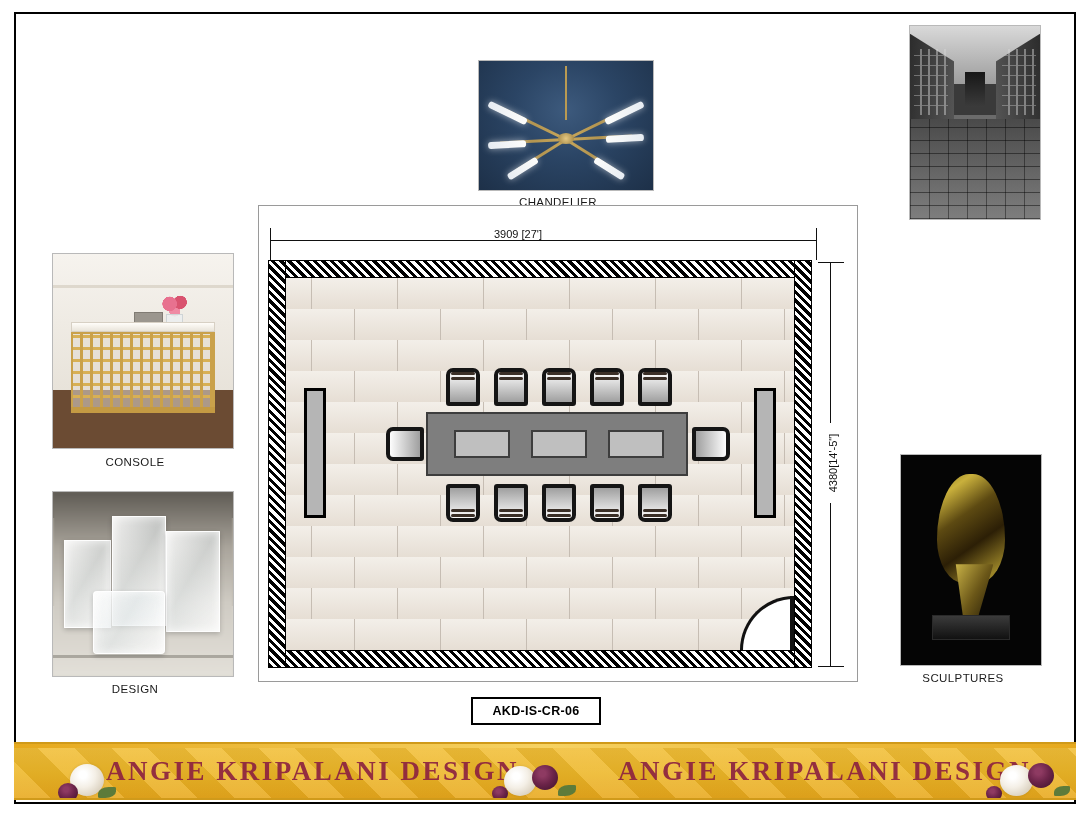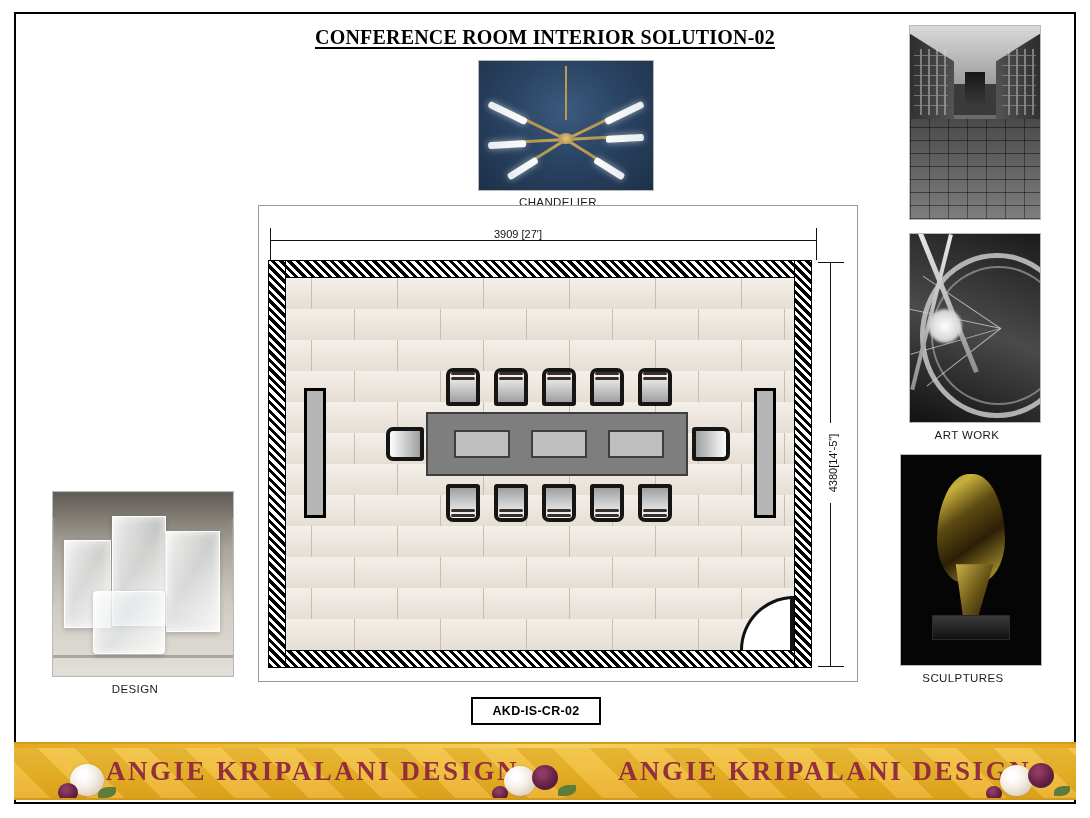--- a/index.html
+++ b/index.html
@@ -219,23 +219,35 @@
   .rose.dark { background:radial-gradient(circle at 40% 34%,#8e3a62 14%,#6c2449 48%,#4a1733 85%); }
   .leaf { position:absolute; background:#5d7b3a; border-radius:60% 10% 60% 10%; }
 </style>
 </head>
 <body>
 
 <div class="sheet">
 
   <div class="sheet-border"></div>
 
-  <div class="title">CONFERENCE ROOM INTERIOR SOLUTION-02</div>
-
-
+
+
+  <div class="card" style="left:36px; top:253px; width:198px; height:196px;">
+    <div class="photo p-console">
+      <div class="backwall"></div>
+      <div class="moulding"></div>
+      <div class="flowers"></div>
+      <div class="vase"></div>
+      <div class="box"></div>
+      <div class="top"></div>
+      <div class="lattice"></div>
+      <div class="base"></div>
+    </div>
+    <div class="caption" style="top:203px;">CONSOLE</div>
+  </div>
 
   <div class="card" style="left:36px; top:491px; width:198px; height:186px;">
     <div class="photo p-vases">
       <div class="blurbg"></div>
       <div class="shelf"></div>
       <div class="v" style="left:6%;  top:26%; width:26%; height:48%;"></div>
       <div class="v" style="left:33%; top:13%; width:30%; height:60%;"></div>
       <div class="v" style="left:63%; top:21%; width:30%; height:55%;"></div>
       <div class="v" style="left:22%; top:54%; width:40%; height:34%; border-radius:4px;"></div>
     </div>
@@ -267,34 +279,20 @@
       <div class="sky"></div>
       <div class="bldgL"></div>
       <div class="winL" style="left:3%; top:12%; width:26%; height:34%;"></div>
       <div class="bldgR"></div>
       <div class="winR" style="right:3%; top:12%; width:26%; height:34%;"></div>
       <div class="vanish"></div>
       <div class="ground"></div>
     </div>
   </div>
 
-  <div class="card" style="left:893px; top:233px; width:148px; height:190px;">
-    <div class="photo p-bw2">
-      <div class="wheel"></div>
-      <div class="wheel2"></div>
-      <div class="spoke" style="transform:rotate(12deg);"></div>
-      <div class="spoke" style="transform:rotate(34deg);"></div>
-      <div class="spoke" style="transform:rotate(-16deg);"></div>
-      <div class="spoke" style="transform:rotate(-38deg);"></div>
-      <div class="beam" style="left:6%; top:0; width:5px; height:150px; transform:rotate(-22deg);"></div>
-      <div class="beam" style="left:30%; top:0; width:4px; height:160px; transform:rotate(14deg);"></div>
-      <div class="sun"></div>
-    </div>
-    <div class="caption" style="top:196px;">ART WORK</div>
-  </div>
 
   <div class="card" style="left:884px; top:454px; width:158px; height:212px;">
     <div class="photo p-sculp">
       <div class="body"></div>
       <div class="stem"></div>
       <div class="basetop"></div>
       <div class="base"></div>
     </div>
     <div class="caption" style="top:218px;">SCULPTURES</div>
   </div>
@@ -493,21 +491,21 @@
     <div class="table">
       <div class="tinset" style="left:26px;"></div>
       <div class="tinset" style="left:103px;"></div>
       <div class="tinset" style="left:180px;"></div>
     </div>
 
     <div class="door-arc"></div>
     <div class="door-leaf"></div>
   </div>
 
-  <div class="dwg-no">AKD-IS-CR-02</div>
+  <div class="dwg-no">AKD-IS-CR-06</div>
 
   <div class="footer">
     <div class="strip"></div>
 
     <div class="footer-txt ft1">ANGIE KRIPALANI DESIGN</div>
     <div class="footer-txt ft2">ANGIE KRIPALANI DESIGN</div>
 
     <div class="rose white" style="left:56px;  width:34px; height:32px;"></div>
     <div class="rose dark" style="left:44px;  width:20px; height:19px; bottom:-4px;"></div>
     <div class="leaf" style="left:84px; bottom:0; width:18px; height:11px;"></div>

